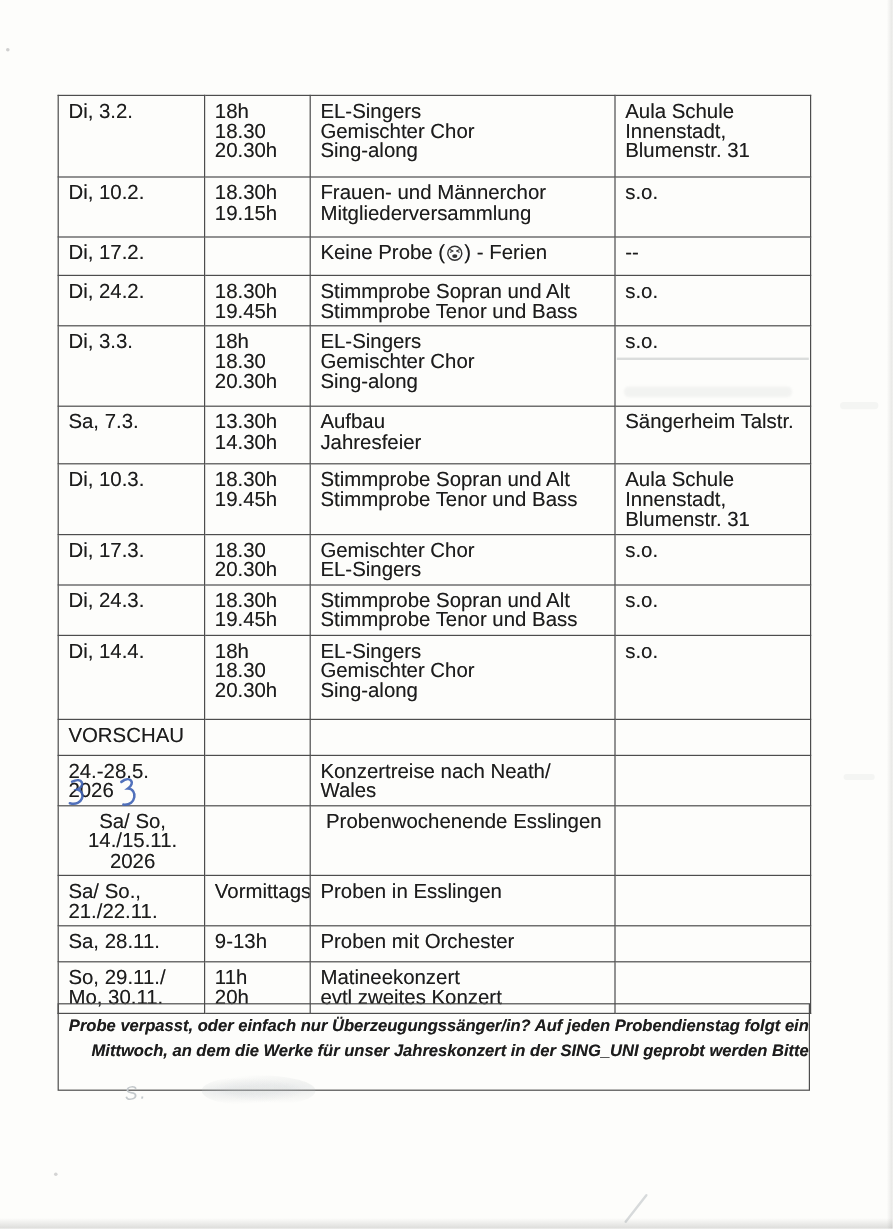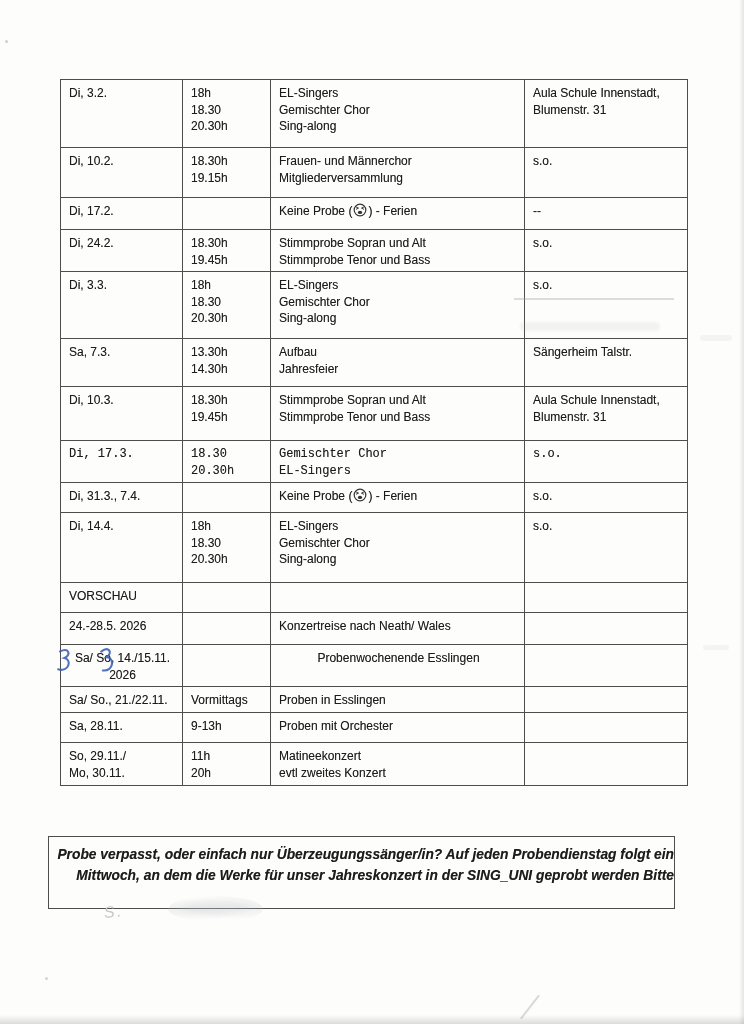--- a/index.html
+++ b/index.html
@@ -7,23 +7,23 @@
     width:744px;height:1024px;
     background:#fdfdfb;
     font-family:"Liberation Sans", sans-serif;
     color:var(--ink,#1c1c1c);
     position:relative;overflow:hidden;
   }
   .page{position:absolute;inset:0;}
 
   
   table.schedule{
-    position:absolute;left:60px;top:79px;width:627px;
+    position:absolute;left:48px;top:79px;width:627px;
     border-collapse:collapse;table-layout:fixed;
-    font-size:12px;line-height:16.5px;
+    font-size:17px;line-height:16.5px;
   }
   table.schedule td{
     border:1.5px solid var(--border,#4d4d4d);
     vertical-align:top;
     padding:5px 6px 3px 8px;
     overflow:hidden;
     text-shadow:0 0 .4px rgba(20,20,20,.45);
   }
   .face{display:inline-block;vertical-align:-2px;margin:0 1px;}
   .face svg{display:block;}
@@ -192,47 +192,48 @@
           </td>
           <td>
             <div>Stimmprobe Sopran und Alt</div>
             <div>Stimmprobe Tenor und Bass</div>
           </td>
           <td>
             <div>Aula Schule Innenstadt,</div>
             <div>Blumenstr. 31</div>
           </td>
         </tr>
-        <tr style="height: 40px; font-family: Liberation Mono, monospace;">
+        <tr style="height: 40px;">
           <td>
             <div>Di, 17.3.</div>
           </td>
           <td>
             <div>18.30</div>
             <div>20.30h</div>
           </td>
           <td>
             <div>Gemischter Chor</div>
             <div>EL-Singers</div>
           </td>
           <td>
             <div>s.o.</div>
           </td>
         </tr>
-        <tr style="height: 30px;">
-          <td>
-            <div>Di, 31.3., 7.4.</div>
-          </td>
-          <td></td>
-          <td><span>Keine Probe (</span><span class="face"><svg width="14" height="14" viewBox="0 0 20 20">
-                <circle cx="10" cy="10" r="8.3" fill="none" stroke="#333" stroke-width="1.7"></circle>
-                <path d="M4.8,5.8 L7.9,7.3 L4.8,8.8" fill="none" stroke="#333" stroke-width="1.4" stroke-linecap="round" stroke-linejoin="round"></path>
-                <path d="M15.2,5.8 L12.1,7.3 L15.2,8.8" fill="none" stroke="#333" stroke-width="1.4" stroke-linecap="round" stroke-linejoin="round"></path>
-                <ellipse cx="10" cy="13.4" rx="3.1" ry="2.2" fill="#333"></ellipse>
-              </svg></span><span>) - Ferien</span></td>
+        <tr style="height: 42px;">
+          <td>
+            <div>Di, 24.3.</div>
+          </td>
+          <td>
+            <div>18.30h</div>
+            <div>19.45h</div>
+          </td>
+          <td>
+            <div>Stimmprobe Sopran und Alt</div>
+            <div>Stimmprobe Tenor und Bass</div>
+          </td>
           <td>
             <div>s.o.</div>
           </td>
         </tr>
         <tr style="height: 70px;">
           <td>
             <div>Di, 14.4.</div>
           </td>
           <td>
             <div>18h</div>

